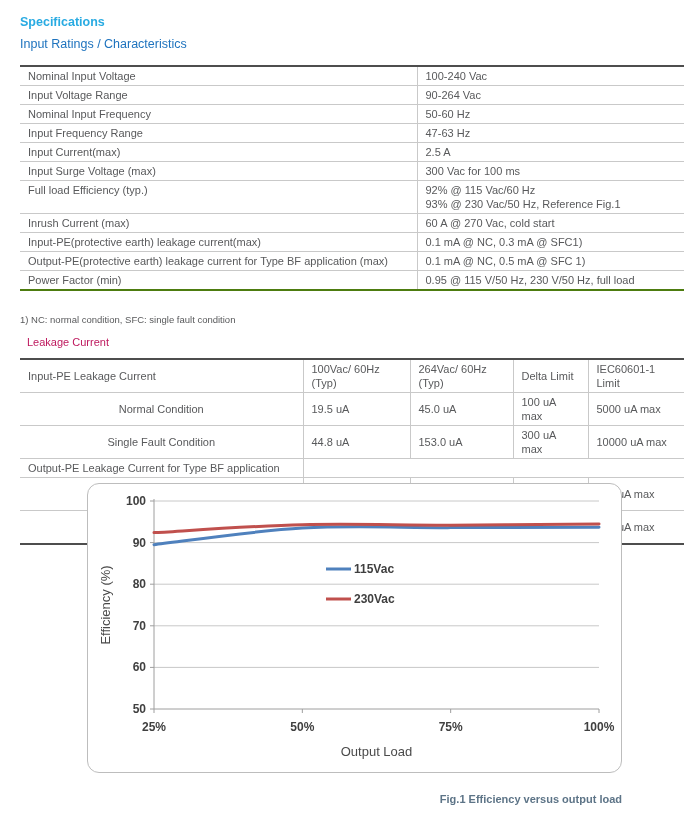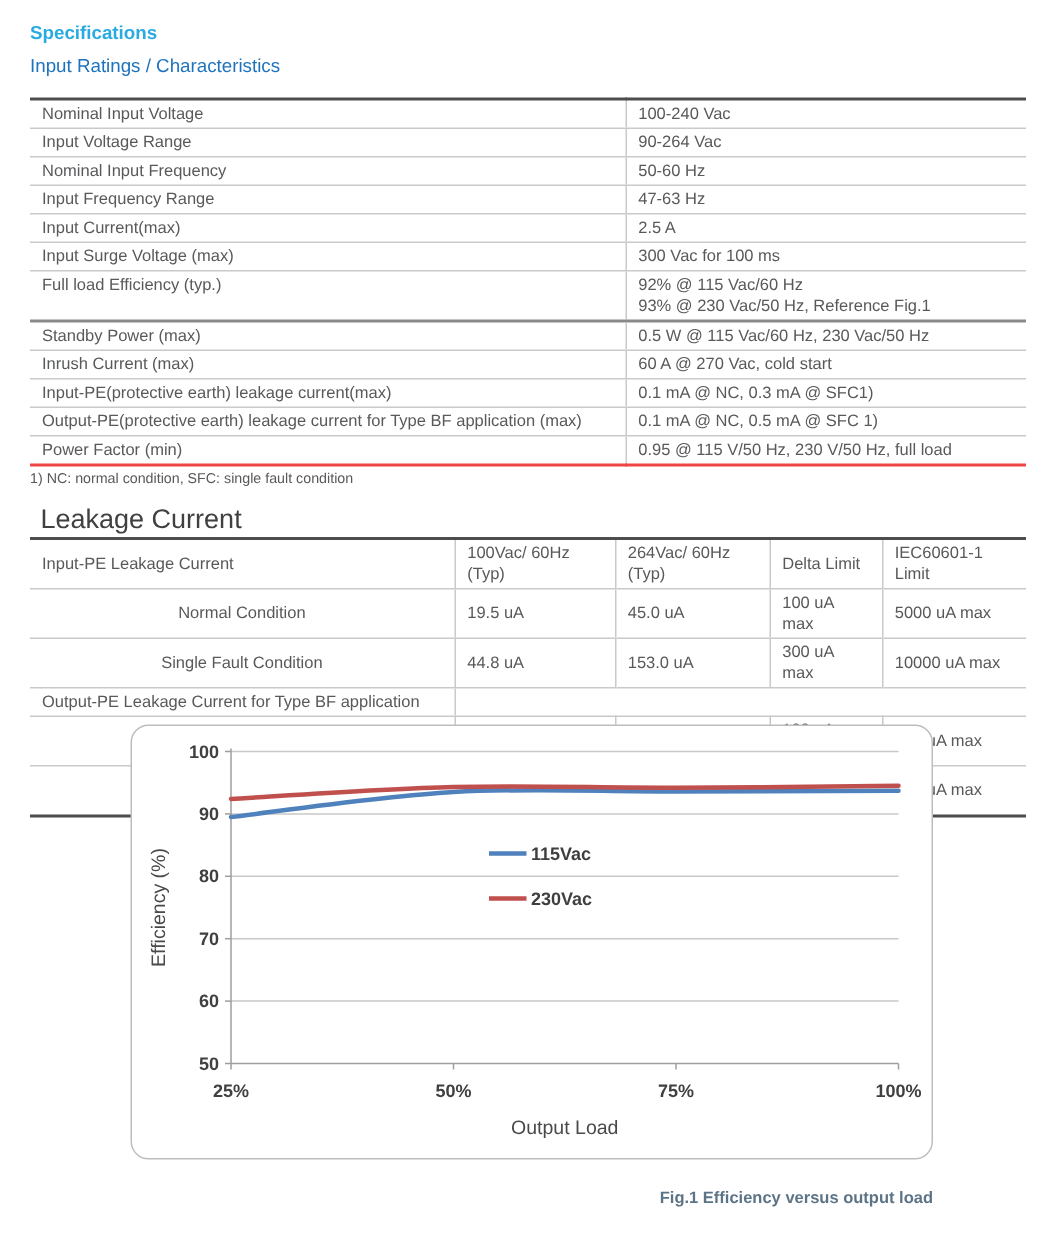--- a/index.html
+++ b/index.html
@@ -11,26 +11,26 @@
   .h-primary{
     position:absolute;left:20px;top:15px;
     font-size:12.5px;font-weight:bold;color:#29abe2;
   }
   .h-secondary{
     position:absolute;left:20px;top:37px;
     font-size:12.5px;font-weight:500;color:#1e73be;
   }
   .h-leakage{
     position:absolute;left:27px;top:336px;
-    font-size:18px;font-weight:500;color:#404040;
+    font-size:11px;font-weight:500;color:#be185d;
   }
   table{border-collapse:collapse;table-layout:fixed;font-size:11px;color:#58595b;}
   .spec-table{
     position:absolute;left:20px;top:65px;width:664px;
-    border-top:2px solid #4d4d4d;border-bottom:2px solid #ef4444;
+    border-top:2px solid #4d4d4d;border-bottom:2px solid #4d7c0f;
   }
   .spec-table td{
     padding:2px 8px;line-height:14px;vertical-align:top;
     border-bottom:1px solid #c9c9c9;
   }
   .spec-table tr:last-child td{border-bottom:none;}
   .spec-table td.val{border-left:1px solid #c9c9c9;}
   .spec-table tr.section-split td{border-top:2px solid #8a8a8a;}
   .footnote{
     position:absolute;left:20px;top:314px;font-size:9.5px;color:#58595b;
@@ -92,24 +92,20 @@
       <tr>
         <td>Input Surge Voltage (max)</td>
         <td class="val">300 Vac for 100 ms</td>
       </tr>
       <tr>
         <td>Full load Efficiency (typ.)</td>
         <td class="val">
           <div>92% @ 115 Vac/60 Hz</div>
           <div>93% @ 230 Vac/50 Hz, Reference Fig.1</div>
         </td>
-      </tr>
-      <tr class="section-split">
-        <td>Standby Power (max)</td>
-        <td class="val">0.5 W @ 115 Vac/60 Hz, 230 Vac/50 Hz</td>
       </tr>
       <tr>
         <td>Inrush Current (max)</td>
         <td class="val">60 A @ 270 Vac, cold start</td>
       </tr>
       <tr>
         <td>Input-PE(protective earth) leakage current(max)</td>
         <td class="val">0.1 mA @ NC, 0.3 mA @ SFC1)</td>
       </tr>
       <tr>

